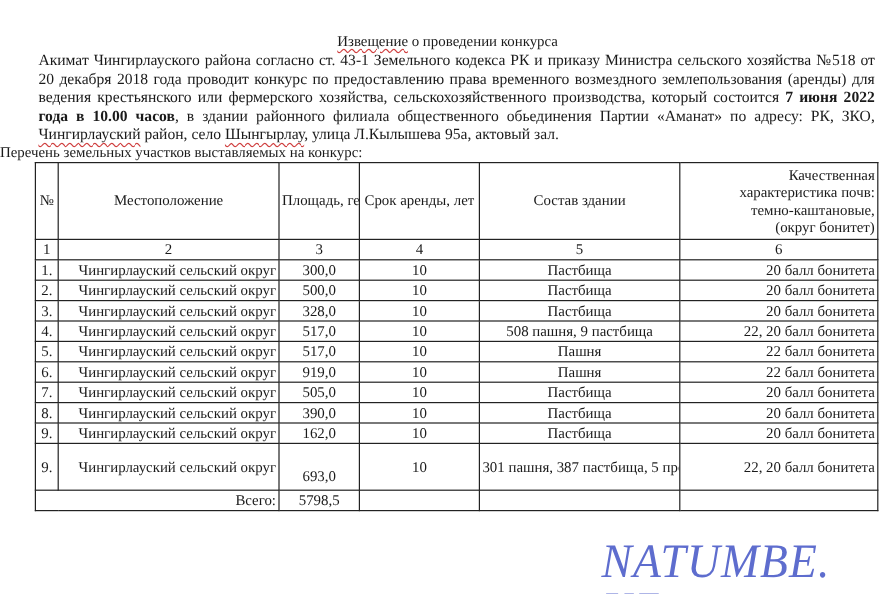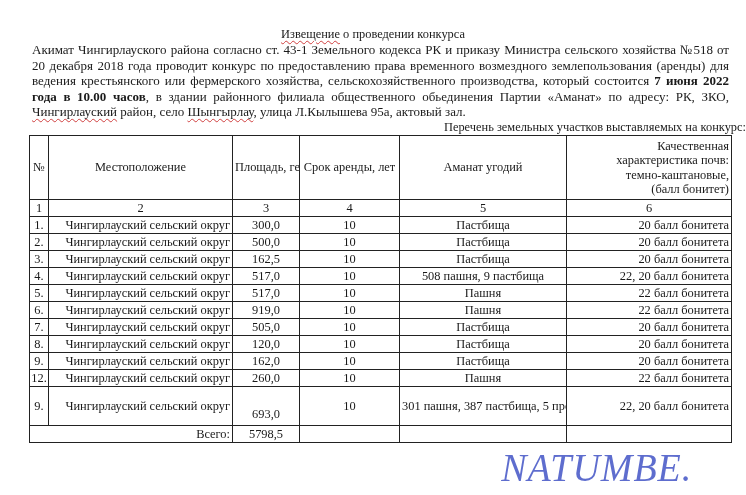--- a/index.html
+++ b/index.html
@@ -15,21 +15,21 @@
   }
   .spell { text-decoration: underline wavy #d04040; text-decoration-thickness: 1px; text-underline-offset: 2px; }
   .intro {
     position: absolute; top: 42px; left: 32px; width: 697px;
     font-size: 13px; line-height: 15.6px; text-align: justify;
   }
   .intro p { margin: 0; }
   .intro b { font-weight: bold; }
   .caption {
     position: absolute; top: 120px; left: 0; width: 746px;
-    text-align: right; font-size: 12.4px; line-height: 15px;
+    text-align: left; font-size: 12.4px; line-height: 15px;
   }
   table.grid {
     position: absolute; top: 135px; left: 29px;
     border-collapse: collapse; table-layout: fixed;
     width: 702px;
   }
   table.grid td {
     border: 1px solid #222;
     padding: 0 2px;
     font-size: 12.4px; line-height: 15px;
@@ -77,26 +77,26 @@
     <col style="width:100px">
     <col style="width:167px">
     <col style="width:165px">
   </colgroup>
   <tbody>
       <tr class="hdr">
     <td class="c" style="padding:0">№</td>
     <td class="c">Местоположение</td>
     <td class="c wrap">Площадь, гектар</td>
     <td class="c wrap">Срок аренды, лет</td>
-    <td class="c">Аманат угодий</td>
+    <td class="c">Состав здании</td>
     <td class="l" style="line-height:14.5px">
       <div>Качественная</div>
       <div>характеристика почв:</div>
       <div>темно-каштановые,</div>
-      <div>(балл бонитет)</div>
+      <div>(округ бонитет)</div>
     </td>
   </tr>
   <tr class="num">
     <td class="c" style="padding:0">1</td>
     <td class="c">2</td>
     <td class="c">3</td>
     <td class="c">4</td>
     <td class="c">5</td>
     <td class="c">6</td>
   </tr>
@@ -113,21 +113,21 @@
     <td class="c" style="padding:0">2.</td>
     <td class="l">Чингирлауский сельский округ</td>
     <td class="c">500,0</td>
     <td class="c">10</td>
     <td class="c">Пастбища</td>
     <td class="l">20 балл бонитета</td>
   </tr>
   <tr class="row">
     <td class="c" style="padding:0">3.</td>
     <td class="l">Чингирлауский сельский округ</td>
-    <td class="c">162,5</td>
+    <td class="c">328,0</td>
     <td class="c">10</td>
     <td class="c">Пастбища</td>
     <td class="l">20 балл бонитета</td>
   </tr>
   <tr class="row">
     <td class="c" style="padding:0">4.</td>
     <td class="l">Чингирлауский сельский округ</td>
     <td class="c">517,0</td>
     <td class="c">10</td>
     <td class="c">508 пашня, 9 пастбища</td>
@@ -153,40 +153,32 @@
     <td class="c" style="padding:0">7.</td>
     <td class="l">Чингирлауский сельский округ</td>
     <td class="c">505,0</td>
     <td class="c">10</td>
     <td class="c">Пастбища</td>
     <td class="l">20 балл бонитета</td>
   </tr>
   <tr class="row">
     <td class="c" style="padding:0">8.</td>
     <td class="l">Чингирлауский сельский округ</td>
-    <td class="c">120,0</td>
+    <td class="c">390,0</td>
     <td class="c">10</td>
     <td class="c">Пастбища</td>
     <td class="l">20 балл бонитета</td>
   </tr>
   <tr class="row">
     <td class="c" style="padding:0">9.</td>
     <td class="l">Чингирлауский сельский округ</td>
     <td class="c">162,0</td>
     <td class="c">10</td>
     <td class="c">Пастбища</td>
     <td class="l">20 балл бонитета</td>
-  </tr>
-  <tr class="row">
-    <td class="c" style="padding:0">12.</td>
-    <td class="l">Чингирлауский сельский округ</td>
-    <td class="c">260,0</td>
-    <td class="c">10</td>
-    <td class="c">Пашня</td>
-    <td class="l">22 балл бонитета</td>
   </tr>
   <tr class="row tall">
     <td class="c" style="padding:0">9.</td>
     <td class="l">Чингирлауский сельский округ</td>
     <td class="c" style="vertical-align:bottom; padding-bottom:3px">693,0</td>
     <td class="c top">10</td>
     <td class="c wrap" style="line-height:14px">301 пашня, 387 пастбища, 5 проче</td>
     <td class="l">22, 20 балл бонитета</td>
   </tr>
   <tr class="total">

